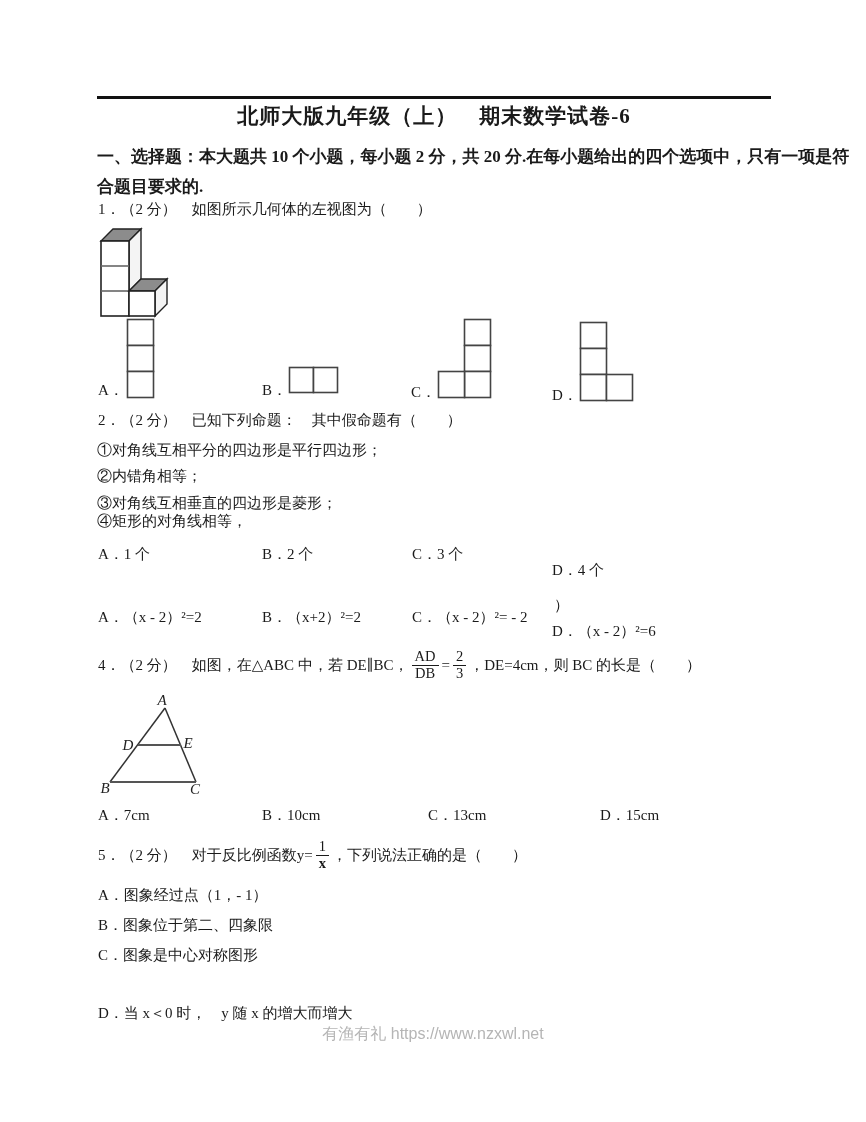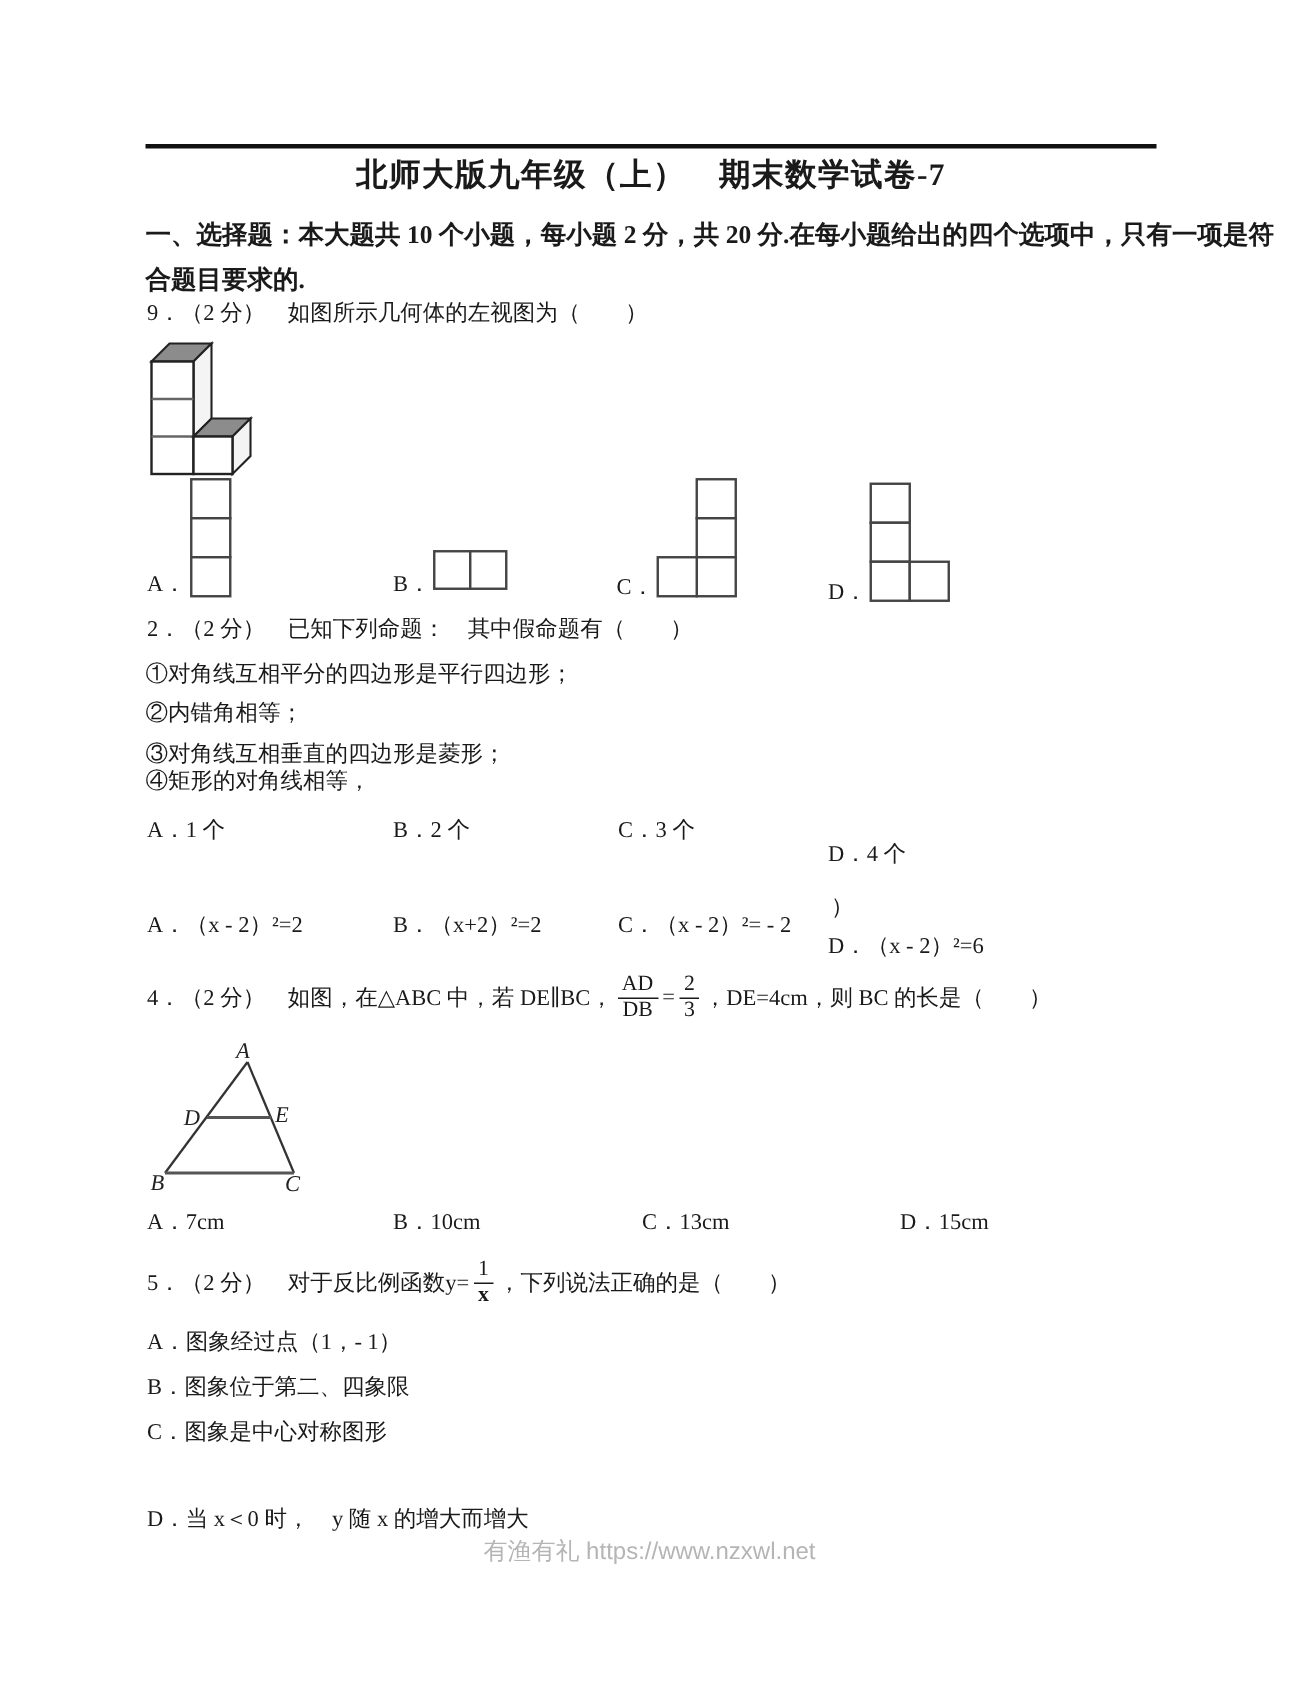--- a/index.html
+++ b/index.html
@@ -59,26 +59,26 @@
     fill:#222;
   }
 </style>
 </head>
 <body>
 
 <div class="page">
 
   <div class="abs rule" style="left:97px;top:96px;width:674px;height:3px;"></div>
 
-  <div class="abs title" style="left:97px;top:102px;width:674px;">北师大版九年级（上）　期末数学试卷-7</div>
+  <div class="abs title" style="left:97px;top:102px;width:674px;">北师大版九年级（上）　期末数学试卷-6</div>
 
   <div class="abs heading" style="left:97px;top:145px;">一、选择题：本大题共 10 个小题，每小题 2 分，共 20 分.在每小题给出的四个选项中，只有一项是符</div>
   <div class="abs heading" style="left:97px;top:175px;">合题目要求的.</div>
 
-  <div class="abs txt" style="left:98px;top:200px;">9．（2 分）　如图所示几何体的左视图为（　　）</div>
+  <div class="abs txt" style="left:98px;top:200px;">1．（2 分）　如图所示几何体的左视图为（　　）</div>
 
   <div class="abs" style="left:95px;top:222px;">
     <svg width="78" height="98" viewBox="0 0 78 98">
 
       <polygon points="6,19 34,19 46,7 18,7" fill="#8c8c8c" stroke="#222" stroke-width="1.4"></polygon>
 
       <polygon points="34,19 46,7 46,57 34,69" fill="#f4f4f4" stroke="#222" stroke-width="1.4"></polygon>
 
       <rect x="6" y="19" width="28" height="75" fill="#ffffff" stroke="#222" stroke-width="1.6"></rect>
       <line x1="6" y1="44" x2="34" y2="44" stroke="#666" stroke-width="1.6"></line>

